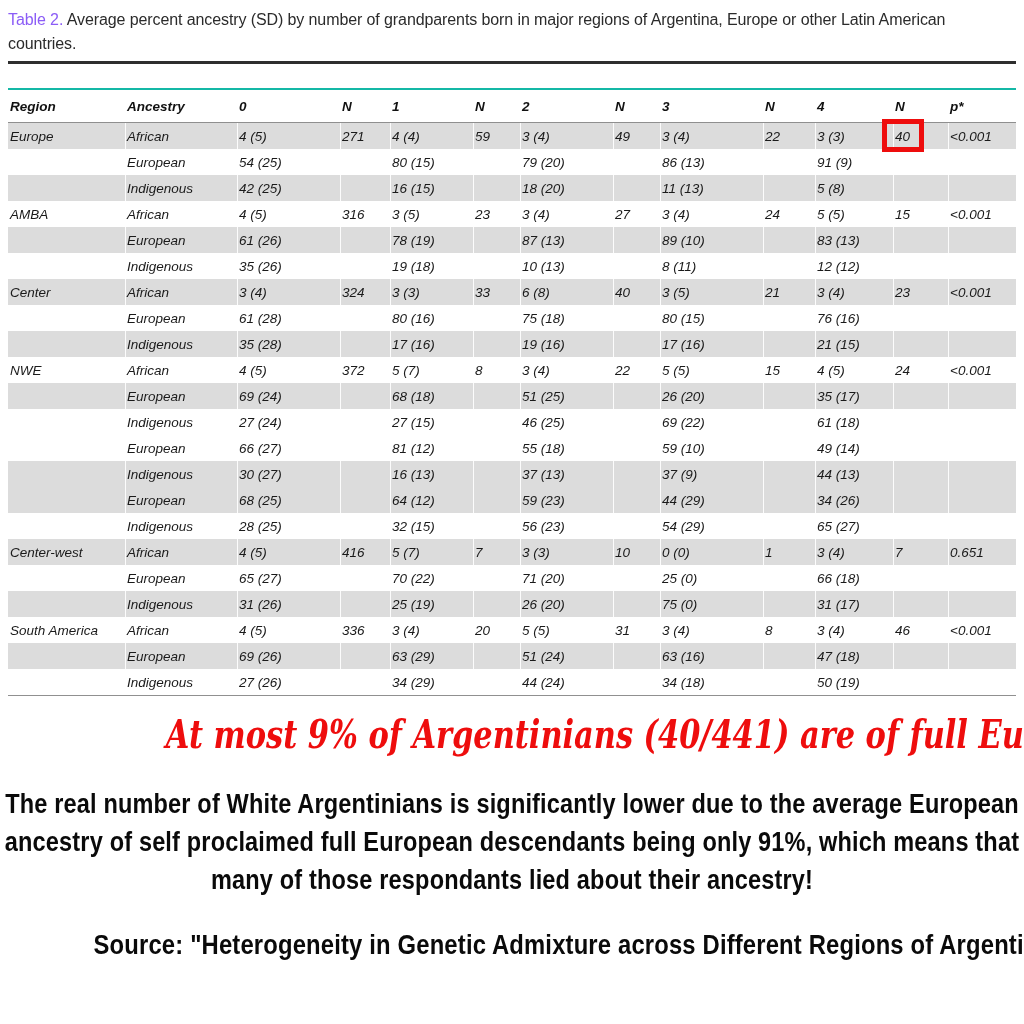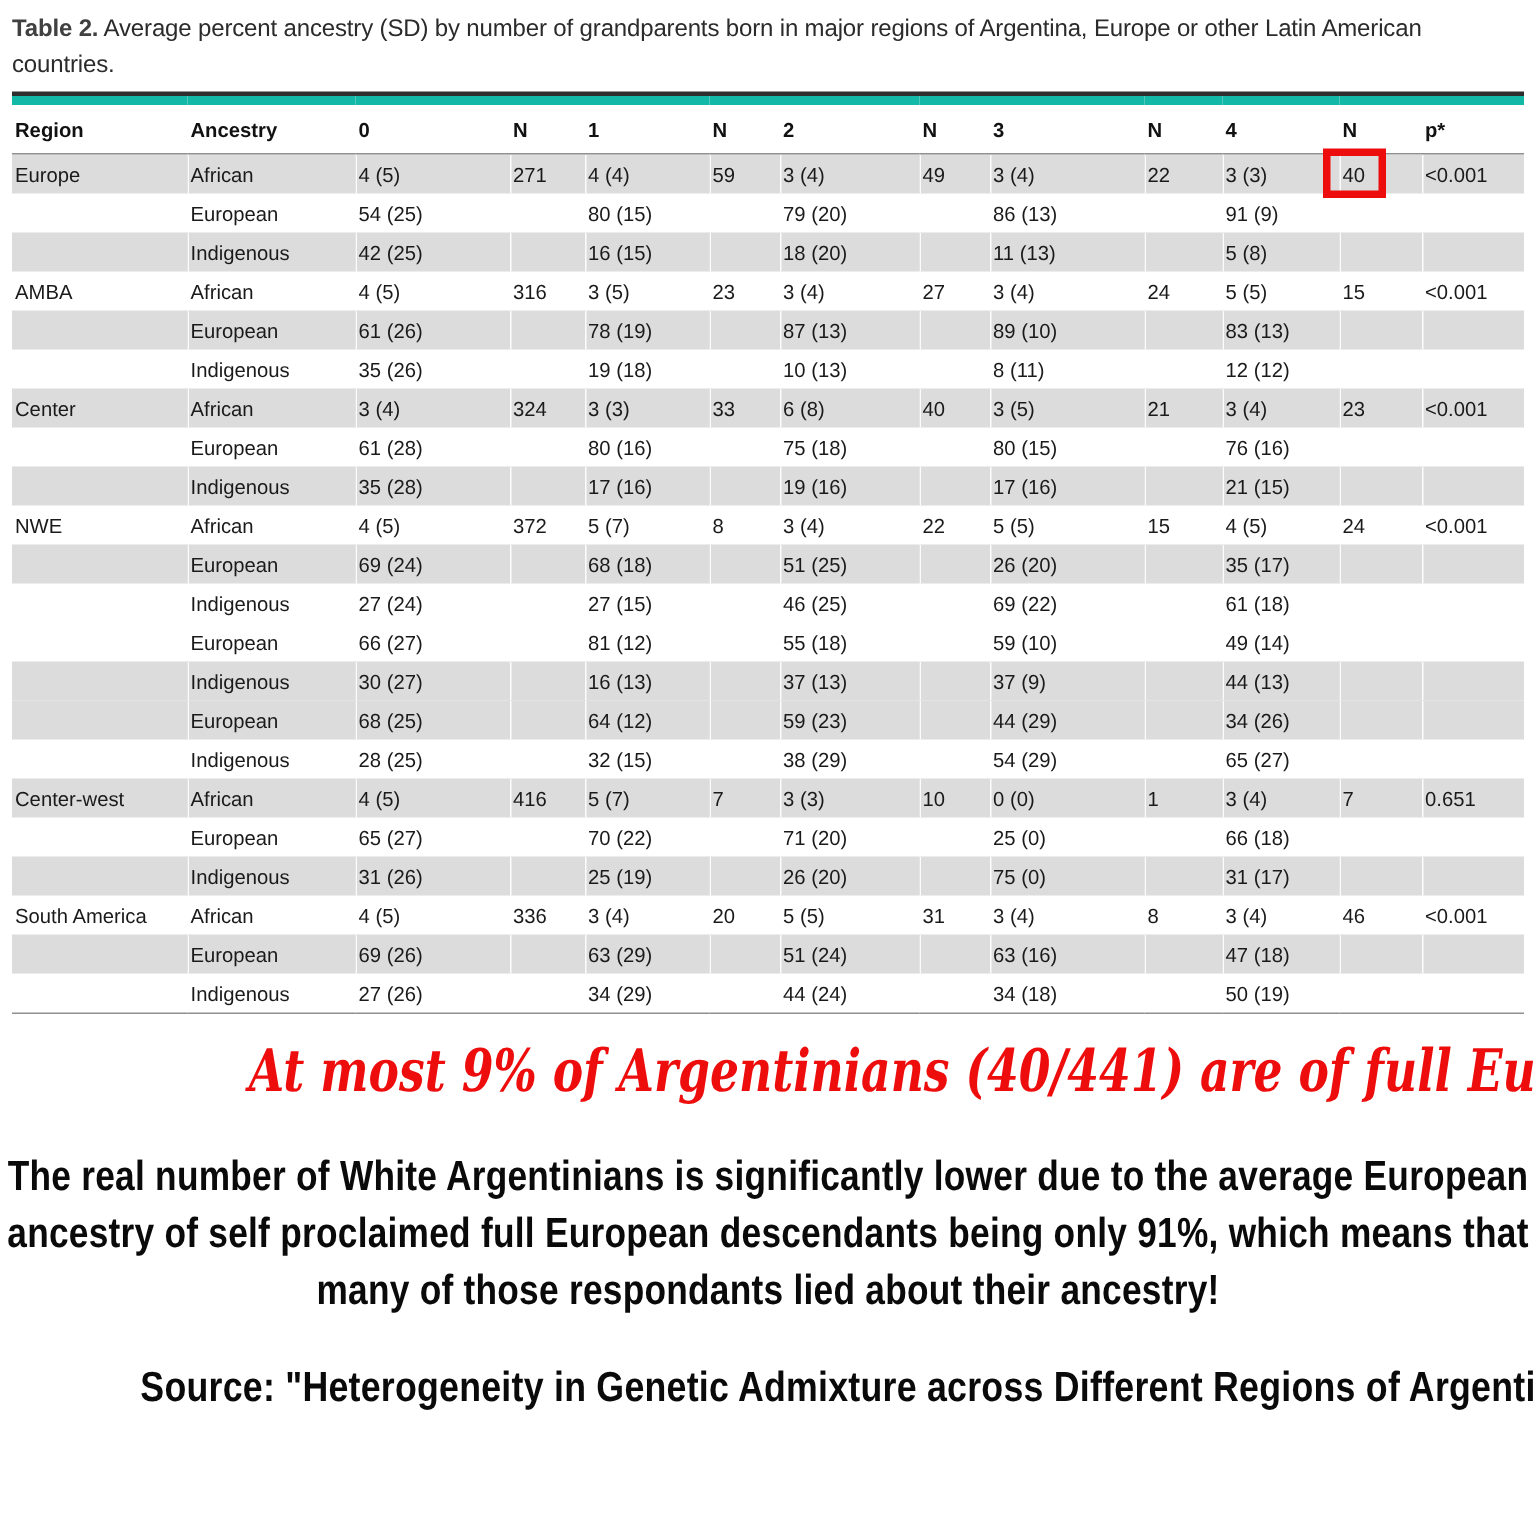--- a/index.html
+++ b/index.html
@@ -11,30 +11,32 @@
     --accent: #ee0d0d;
     --stripe: #dcdcdc;
   }
   .page { padding: 8px 8px 0 8px; width: 1008px; }
 
   
   .caption {
     font-size: 16px; line-height: 1.5; color: #2b2b2b;
     letter-spacing: -0.1px;
   }
-  .caption b { font-weight: bold; color: #404040; }
+  .caption b { font-weight: normal; color: #8b5cf6; }
 
   .rule-thick { height: 3px; background: #2e2e2e; margin-top: 5px; }
 
   
   table {
     width: 1008px; border-collapse: collapse; table-layout: fixed;
-    border-top: 6px solid #14b8a6;
+    margin-top: 24px;
+    border-top: 2px solid #14b8a6;
     border-bottom: 1px solid #909090;
     color: #1a1a1a;
+    font-style: italic;
   }
   thead th {
     text-align: left; font-size: 13.5px; font-weight: bold;
     padding: 9px 0 8px 2px; border-bottom: 1px solid #8f8f8f;
     color: #111;
   }
   tbody td {
     font-size: 13.5px; height: 26px; padding: 0 0 0 2px;
     vertical-align: middle; white-space: nowrap; overflow: visible;
   }
@@ -350,21 +352,21 @@
           <td></td>
           <td></td>
         </tr>
         <tr>
           <td></td>
           <td>Indigenous</td>
           <td>28 (25)</td>
           <td></td>
           <td>32 (15)</td>
           <td></td>
-          <td>38 (29)</td>
+          <td>56 (23)</td>
           <td></td>
           <td>54 (29)</td>
           <td></td>
           <td>65 (27)</td>
           <td></td>
           <td></td>
         </tr>
         <tr class="striped">
           <td>Center-west</td>
           <td>African</td>

